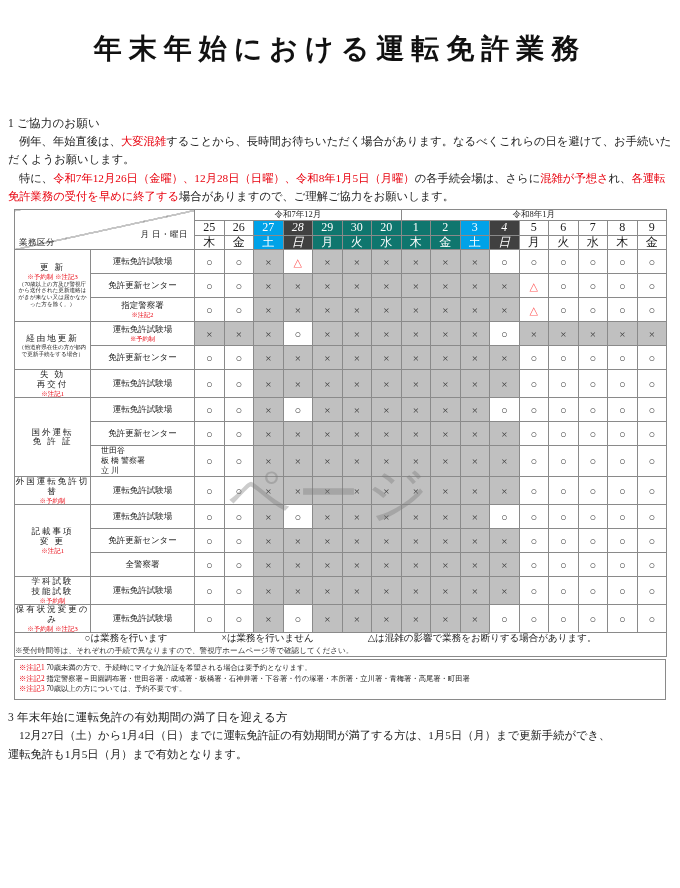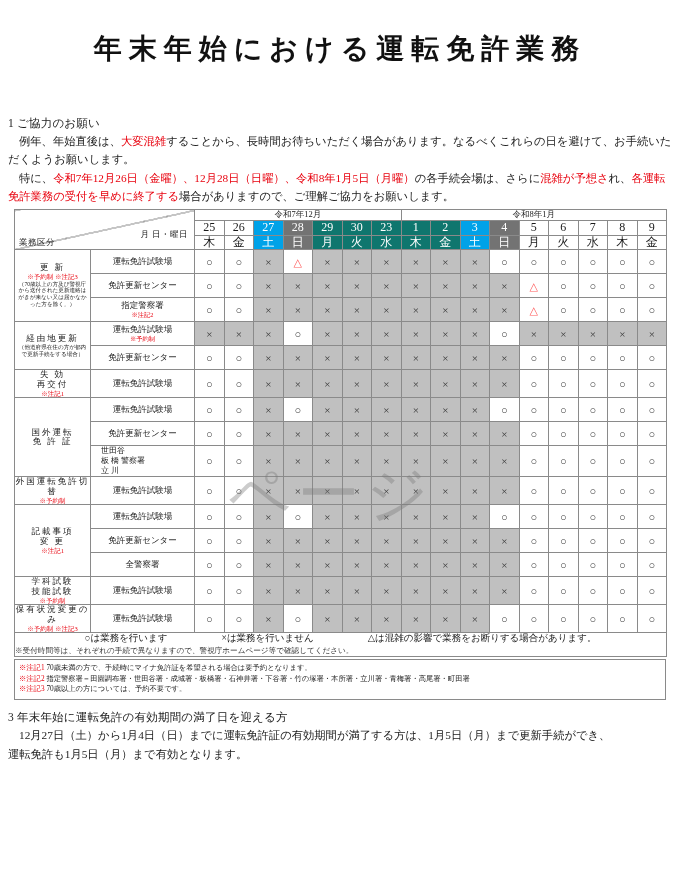--- a/index.html
+++ b/index.html
@@ -82,21 +82,21 @@
   }
   .corner .br {
     position: absolute; right: 6px; top: 20px;
     font-size: 8.5px; letter-spacing: .5px;
   }
 
   .month-head { font-size: 8.5px; height: 10px; }
   .daynum, .dayname { height: 10px; font-size: 12px; margin-top: 8px; }
 
   .sat { background: #00a2e8; color: #ffffff; }
-  .sun { background: #737373; color: #ffffff; }
+  .sun { background: #404040; color: #ffffff; font-style: italic; }
   .hol { background: #0f766e; color: #ffffff; }
 
   
   .cat {
     font-size: 8.5px;
     line-height: 1.35;
     padding: 2px 1px;
   }
   .cat .main { letter-spacing: 2px; }
   .cat .note-red { color: #e8000d; font-size: 6.5px; display: block; letter-spacing: 0; }
@@ -204,21 +204,21 @@
         <th class="month-head" colspan="7">令和7年12月</th>
             <th class="month-head" colspan="9">令和8年1月</th>
           </tr>
         <tr id="row-daynum">
             <th class="daynum">25</th>
             <th class="daynum">26</th>
             <th class="daynum sat">27</th>
             <th class="daynum sun">28</th>
             <th class="daynum hol">29</th>
             <th class="daynum hol">30</th>
-            <th class="daynum hol">23</th>
+            <th class="daynum hol">20</th>
             <th class="daynum hol">1</th>
             <th class="daynum hol">2</th>
             <th class="daynum sat">3</th>
             <th class="daynum sun">4</th>
             <th class="daynum">5</th>
             <th class="daynum">6</th>
             <th class="daynum">7</th>
             <th class="daynum">8</th>
             <th class="daynum">9</th>
           </tr>

